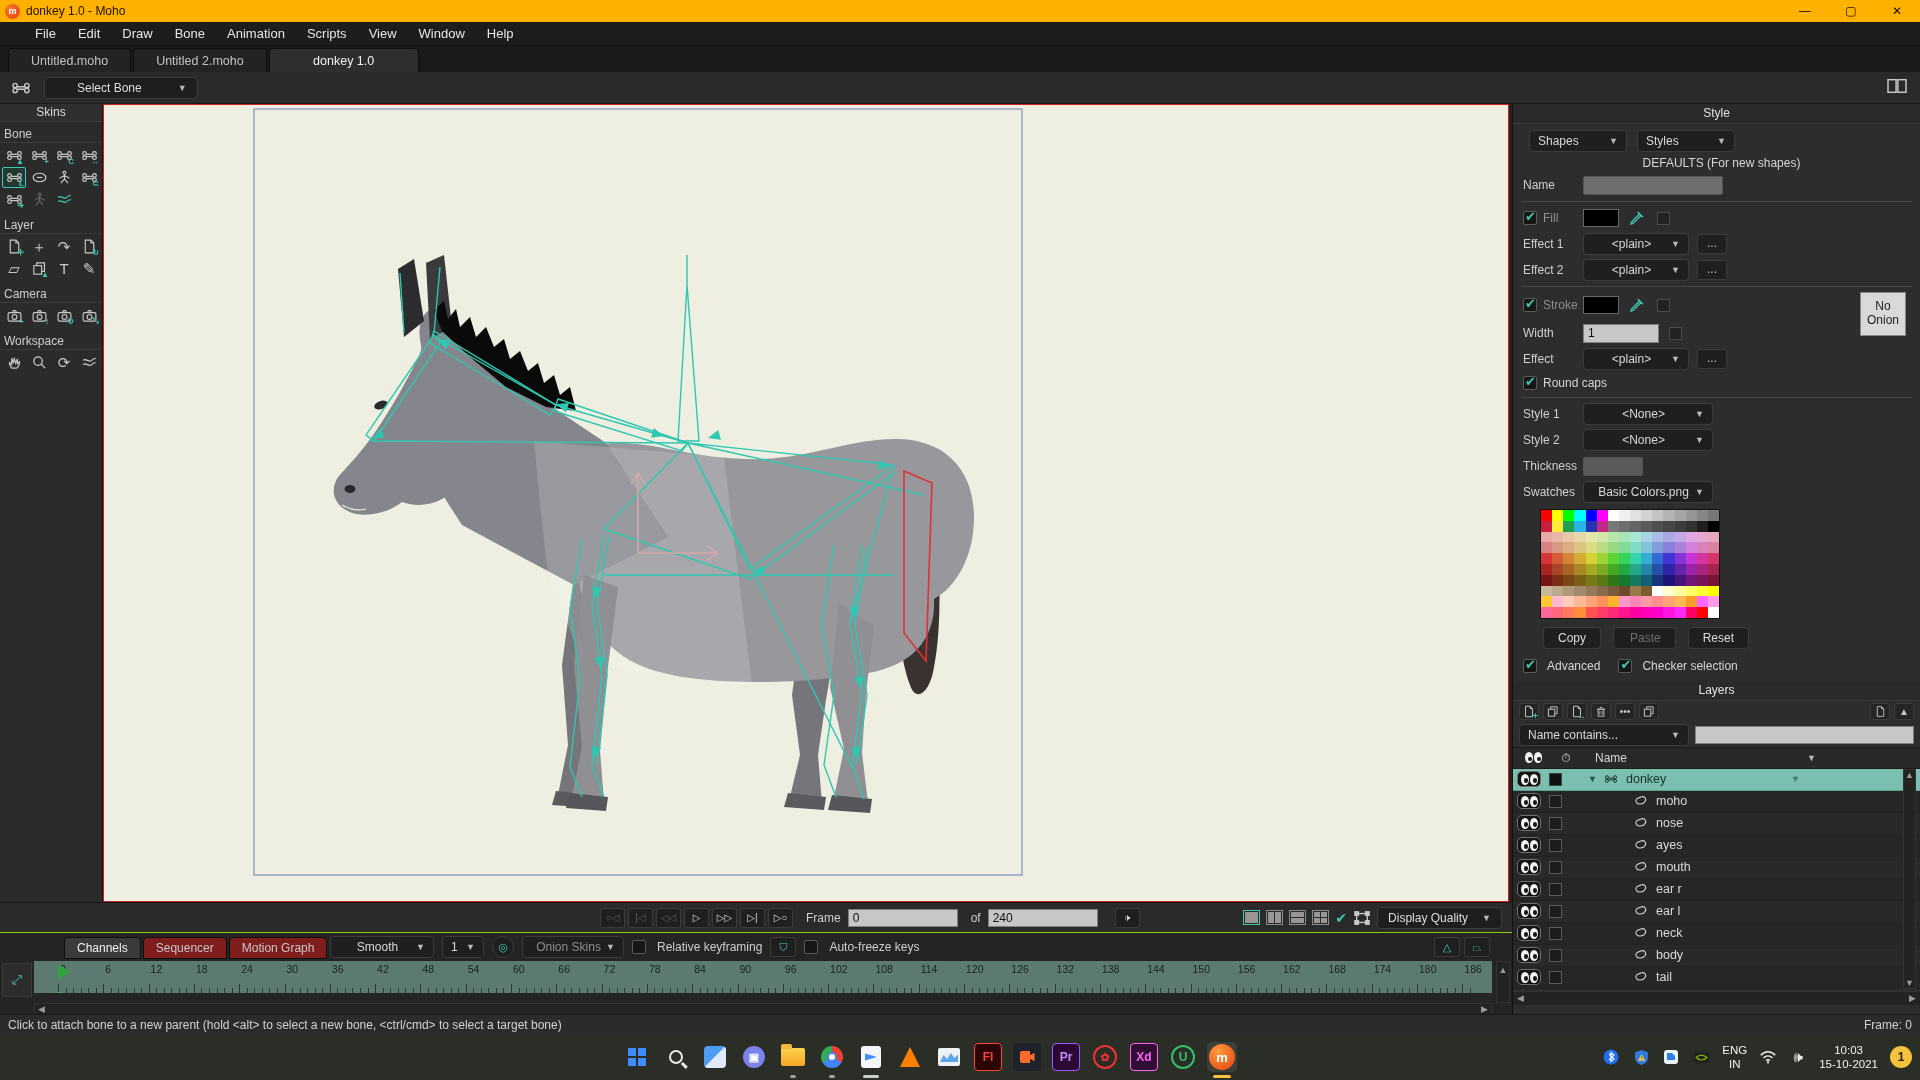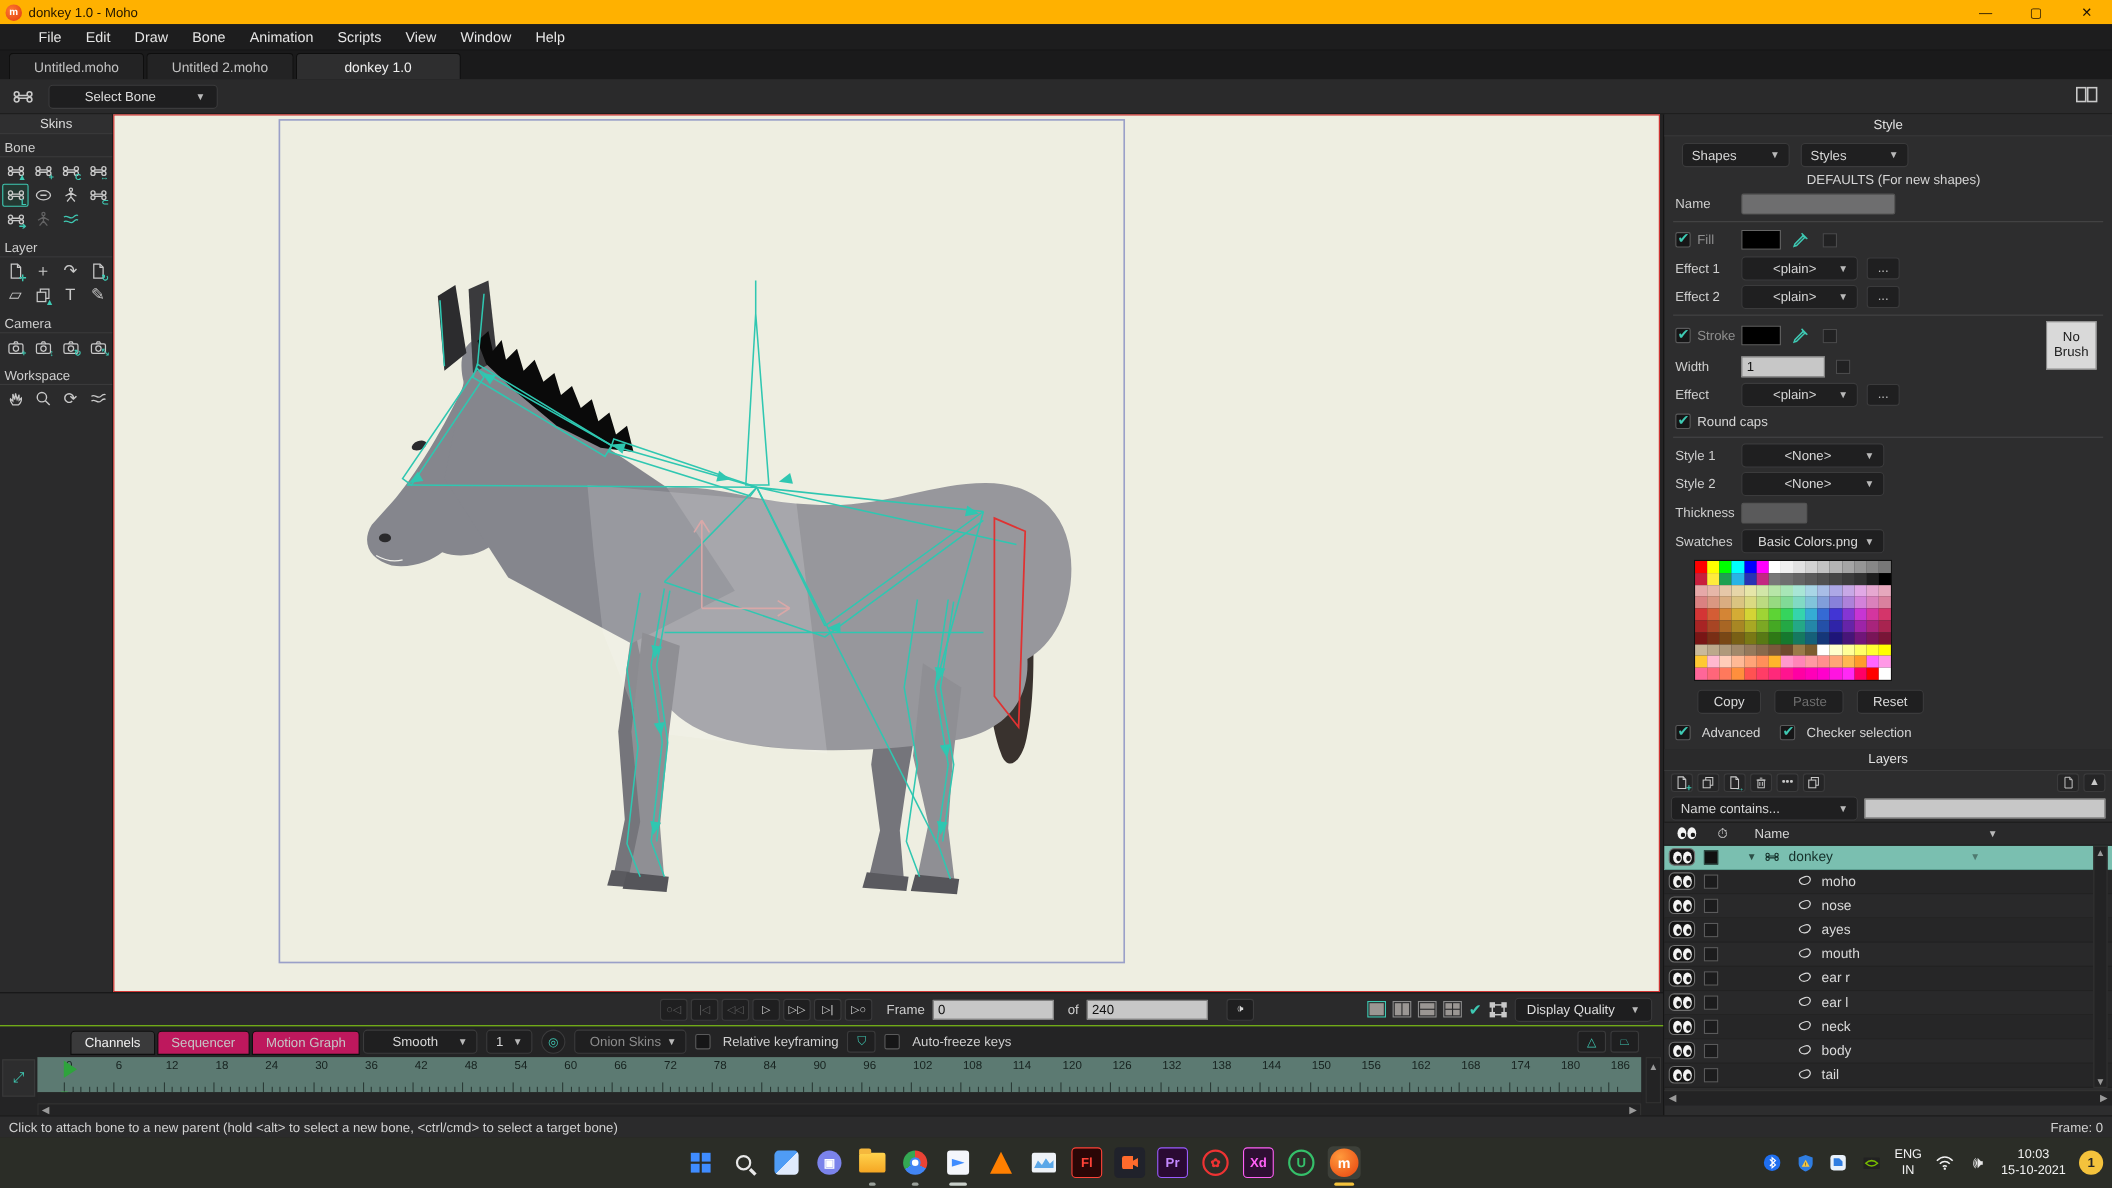--- a/index.html
+++ b/index.html
@@ -115,21 +115,21 @@
   .licon { width:18px; height:14px; margin:0 6px 0 2px; color:currentColor; flex:none; }
   .lname { font-size:12.5px; }
   .lrow .rchev { margin-left:auto; margin-right:120px; font-size:9px; color:#4f7a70; }
   .vscroll { position:absolute; right:4px; top:0; width:13px; background:#232324; border:1px solid #333; display:flex; flex-direction:column; align-items:center; justify-content:space-between; }
   .scroll-arrow { color:#9a9a9a; font-size:9px; }
   .lay-hscroll { height:14px; margin-top:2px; background:#232324; border-top:1px solid #333; display:flex; align-items:center; justify-content:space-between; padding:0 4px; }
 
   
   .timeline { position:absolute; left:0; top:932px; width:1512px; height:82px; background:#242425; border-top:1px solid #84cc16; }
   .tl-tabs { position:absolute; left:64px; top:4px; display:flex; gap:2px; }
-  .tl-tab { padding:3px 12px; background:#be185d; border:1px solid #0f0f0f; border-radius:4px 4px 0 0; color:#c6c6c6; }
+  .tl-tab { padding:3px 12px; background:#7f1d1d; border:1px solid #0f0f0f; border-radius:4px 4px 0 0; color:#c6c6c6; }
   .tl-tab.active { background:#3a3a3b; color:#f2f2f2; }
   .tl-controls { position:absolute; left:330px; top:3px; display:flex; align-items:center; gap:8px; }
   .tl-right { position:absolute; right:22px; top:4px; display:flex; gap:4px; }
   .tealbtn { width:26px; height:20px; background:#1f1f20; border:1px solid #3b3b3c; border-radius:3px; color:#3ec9b3;
     display:flex; align-items:center; justify-content:center; font-size:11px; }
   .expander { position:absolute; left:2px; top:30px; width:30px; height:34px; background:#2d2d2e; border:1px solid #3a3a3b; color:#3ec9b3;
     display:flex; align-items:center; justify-content:center; font-size:13px; }
   .ruler { position:absolute; left:34px; top:28px; width:1458px; height:32px; background:#5c7a72; overflow:hidden; }
   .tick { position:absolute; bottom:0; width:1px; background:#2a3a36; }
   .tick.minor { height:5px; } .tick.major { height:9px; }
@@ -631,21 +631,21 @@
         <svg class="dropper" viewBox="0 0 24 24">
             <use href="#sym-eyedrop"></use>
           </svg>
         <div class="minibox"></div>
       </div>
       <div class="rp-row">
         <span class="rp-label">Width</span>
         <div class="lightfield">1</div>
         <div class="minibox"></div>
       </div>
-      <div class="nobrush">No Brush</div>
+      <div class="nobrush">No Onion</div>
     </div>
     <div class="rp-row">
       <span class="rp-label">Effect</span>
       <div class="dd">
         <span style="margin:0 auto">&lt;plain&gt;</span>
           <span class="chev">▼</span>
       </div>
       <div class="dotbtn">...</div>
     </div>
     <div class="rp-row" style="height:22px">

